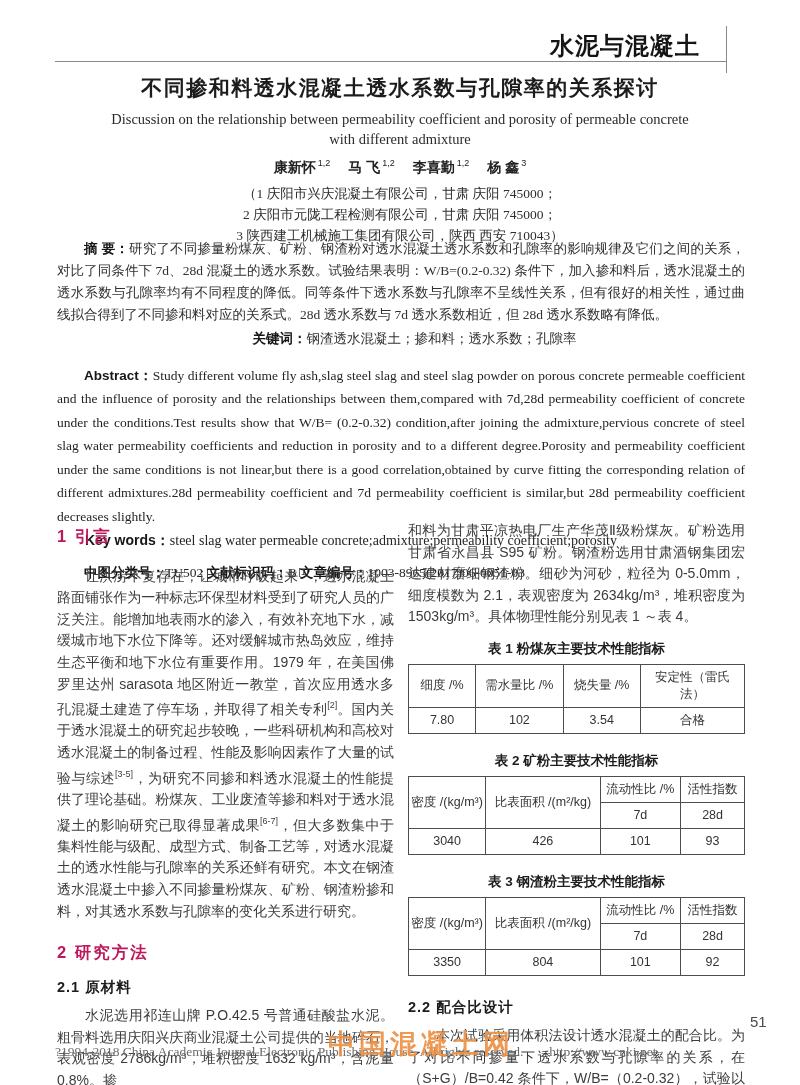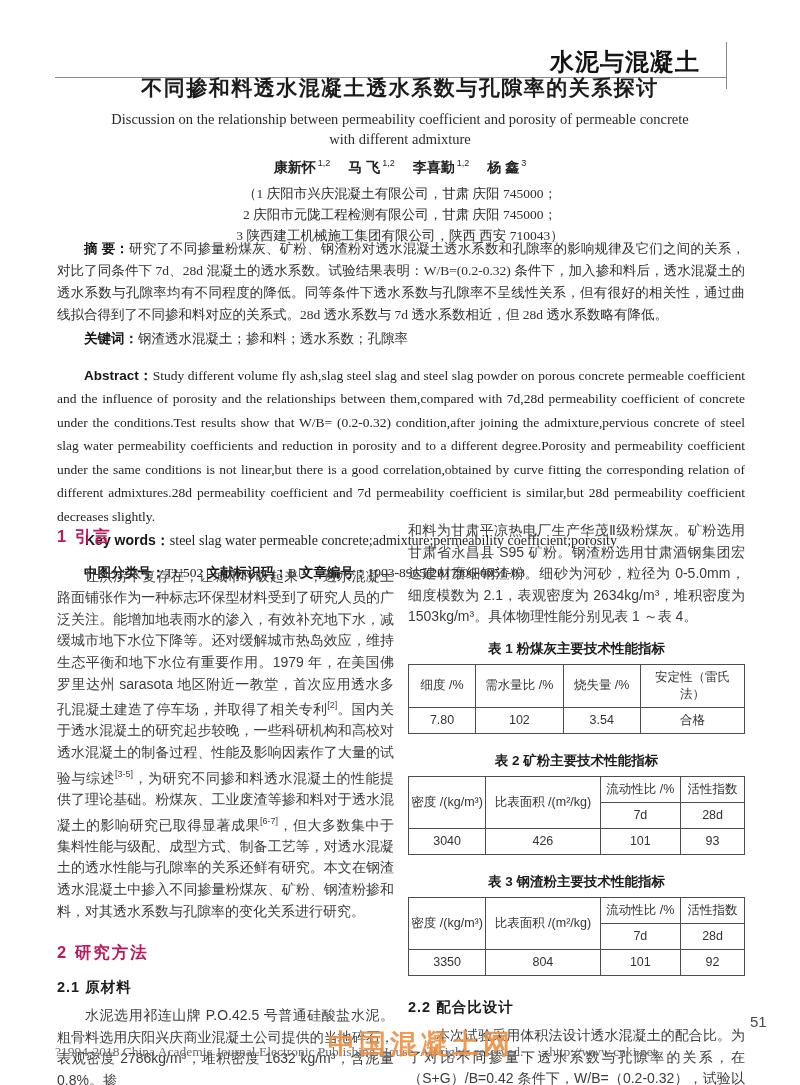--- a/index.html
+++ b/index.html
@@ -1,42 +1,42 @@
 <!DOCTYPE html>
 <html><head>
 <meta charset="utf-8">
 <style>
   html,body{margin:0;padding:0;background:#ffffff;}
   body{width:800px;height:1085px;position:relative;overflow:hidden;
        font-family:"Liberation Sans","DejaVu Sans",sans-serif;color:#3a3a3a;}
   .page{position:absolute;inset:0;}
 
   
-  .hdr{position:absolute;top:16px;left:0;width:800px;height:64px;}
+  .hdr{position:absolute;top:0;left:0;width:800px;height:64px;}
   .hdr-rule{position:absolute;top:61px;left:55px;width:672px;height:0;border-top:1.5px solid #8a8a8a;}
   .hdr-vline{position:absolute;top:26px;left:726px;width:0;height:47px;border-left:1.5px solid #8a8a8a;}
   .journal-name{position:absolute;top:30px;right:100px;font-weight:900;font-size:24px;
                 letter-spacing:1px;color:#141414;}
 
   
   .titleblock{position:absolute;top:74px;left:55px;width:690px;text-align:center;}
   .title-zh{font-size:21px;font-weight:700;color:#1c1c1c;letter-spacing:1.5px;margin:0 0 7px 0;}
   .title-en{font-family:"Liberation Serif","DejaVu Serif",serif;font-size:14.5px;color:#2a2a2a;line-height:20px;}
   .authors{margin-top:9px;font-size:14px;font-weight:600;color:#222;}
   .authors .author{margin:0 9px;}
   .authors sup{font-size:9px;font-weight:400;margin-left:2px;}
   .affils{margin-top:6px;font-family:"Liberation Serif","DejaVu Serif",serif;
           font-size:13.5px;color:#2e2e2e;line-height:21px;}
 
   
   .absblock{position:absolute;top:238px;left:57px;width:688px;}
   .p-just{text-align:justify;margin:0;}
   .abs-zh{font-family:"Liberation Serif","DejaVu Serif",serif;font-size:13.5px;line-height:22px;color:#303030;text-indent:2em;}
   .abs-zh .lbl,.kw-zh .lbl{font-weight:800;font-family:"Liberation Sans",sans-serif;color:#161616;}
-  .kw-zh{font-family:"Liberation Serif","DejaVu Serif",serif;font-size:13.5px;line-height:22px;color:#303030;text-indent:2em;margin-top:2px;}
+  .kw-zh{font-family:"Liberation Serif","DejaVu Serif",serif;font-size:13.5px;line-height:22px;color:#303030;text-indent:2em;margin-top:2px;text-align:center;}
   .abs-en{font-family:"Liberation Serif","DejaVu Serif",serif;font-size:13.5px;line-height:23.5px;color:#242424;text-indent:2em;margin-top:8px;}
   .abs-en .lbl,.kw-en .lbl{font-weight:700;font-family:"Liberation Sans",sans-serif;color:#161616;}
   .kw-en{font-family:"Liberation Serif","DejaVu Serif",serif;font-size:14px;color:#242424;text-indent:2em;margin-top:4px;}
   .clc{font-size:13.5px;color:#242424;text-indent:2em;margin-top:6px;font-family:"Liberation Serif","DejaVu Serif",serif;}
   .clc b{font-family:"Liberation Sans",sans-serif;font-weight:800;color:#161616;}
 
   
   .cols{position:absolute;top:520px;left:57px;width:688px;display:flex;gap:14px;}
   .col{width:337px;}
   .h1{font-size:16.5px;font-weight:700;color:#be185d;margin:6px 0 14px 0;letter-spacing:2px;}

